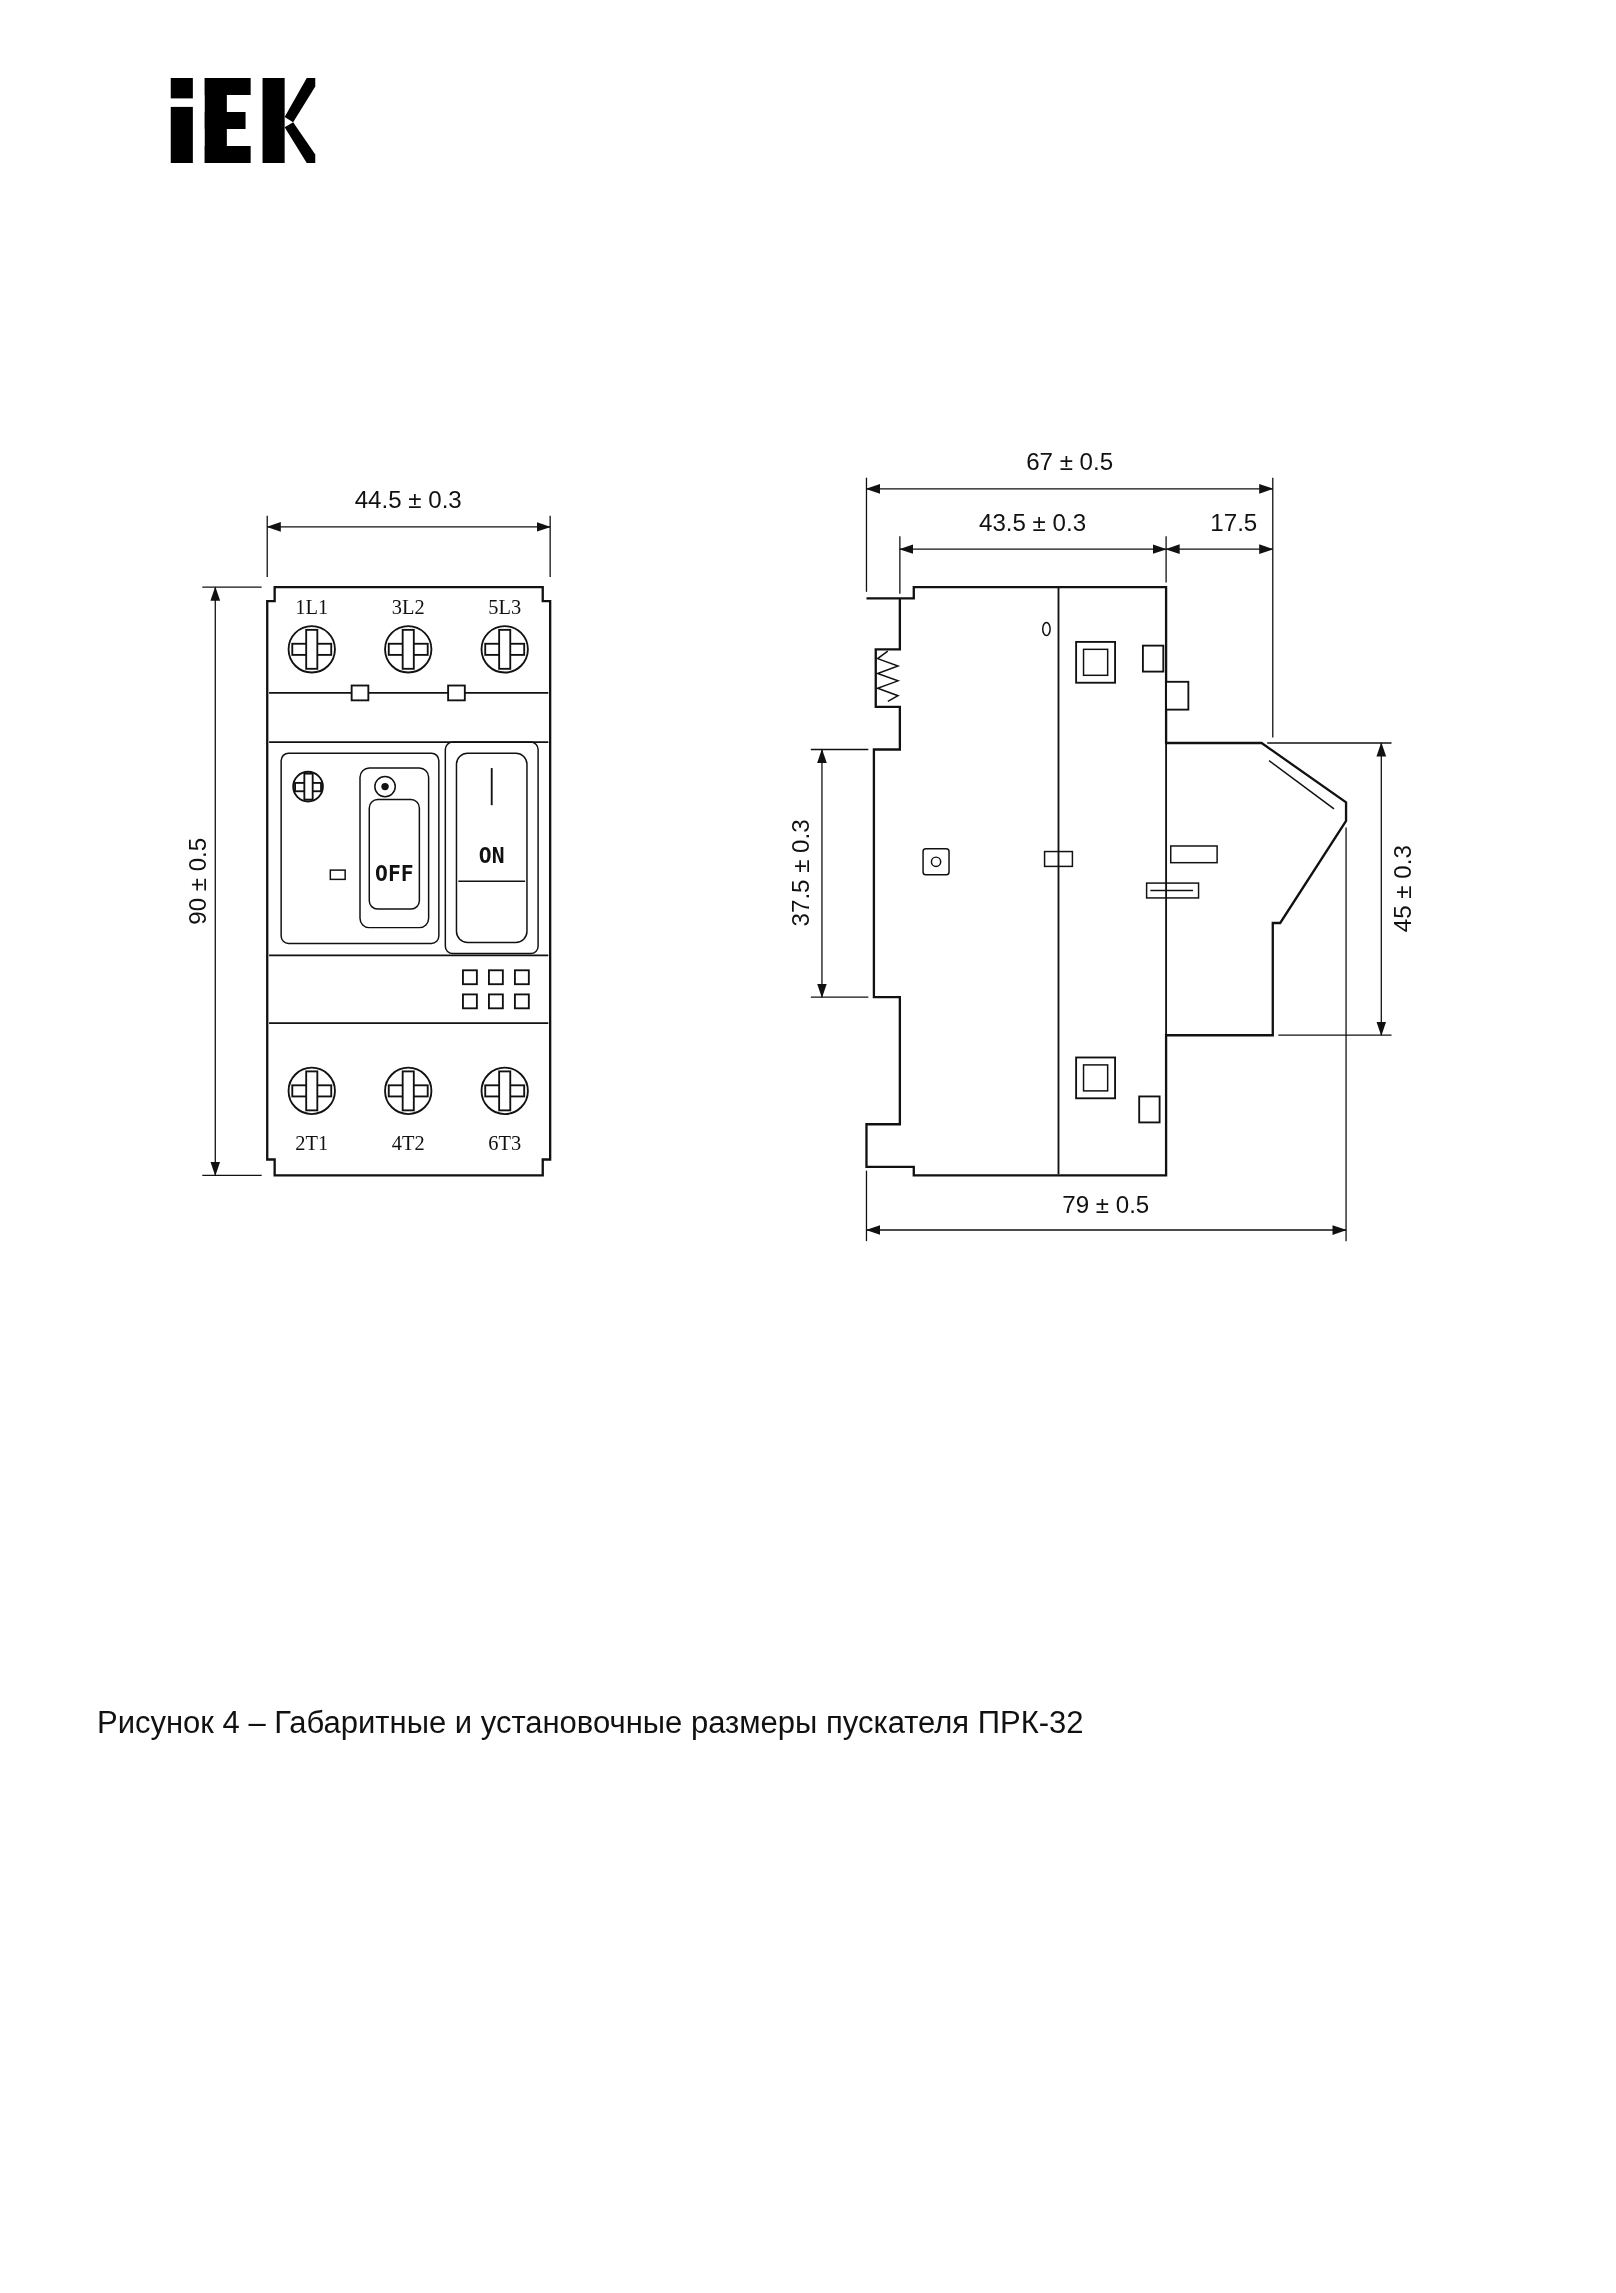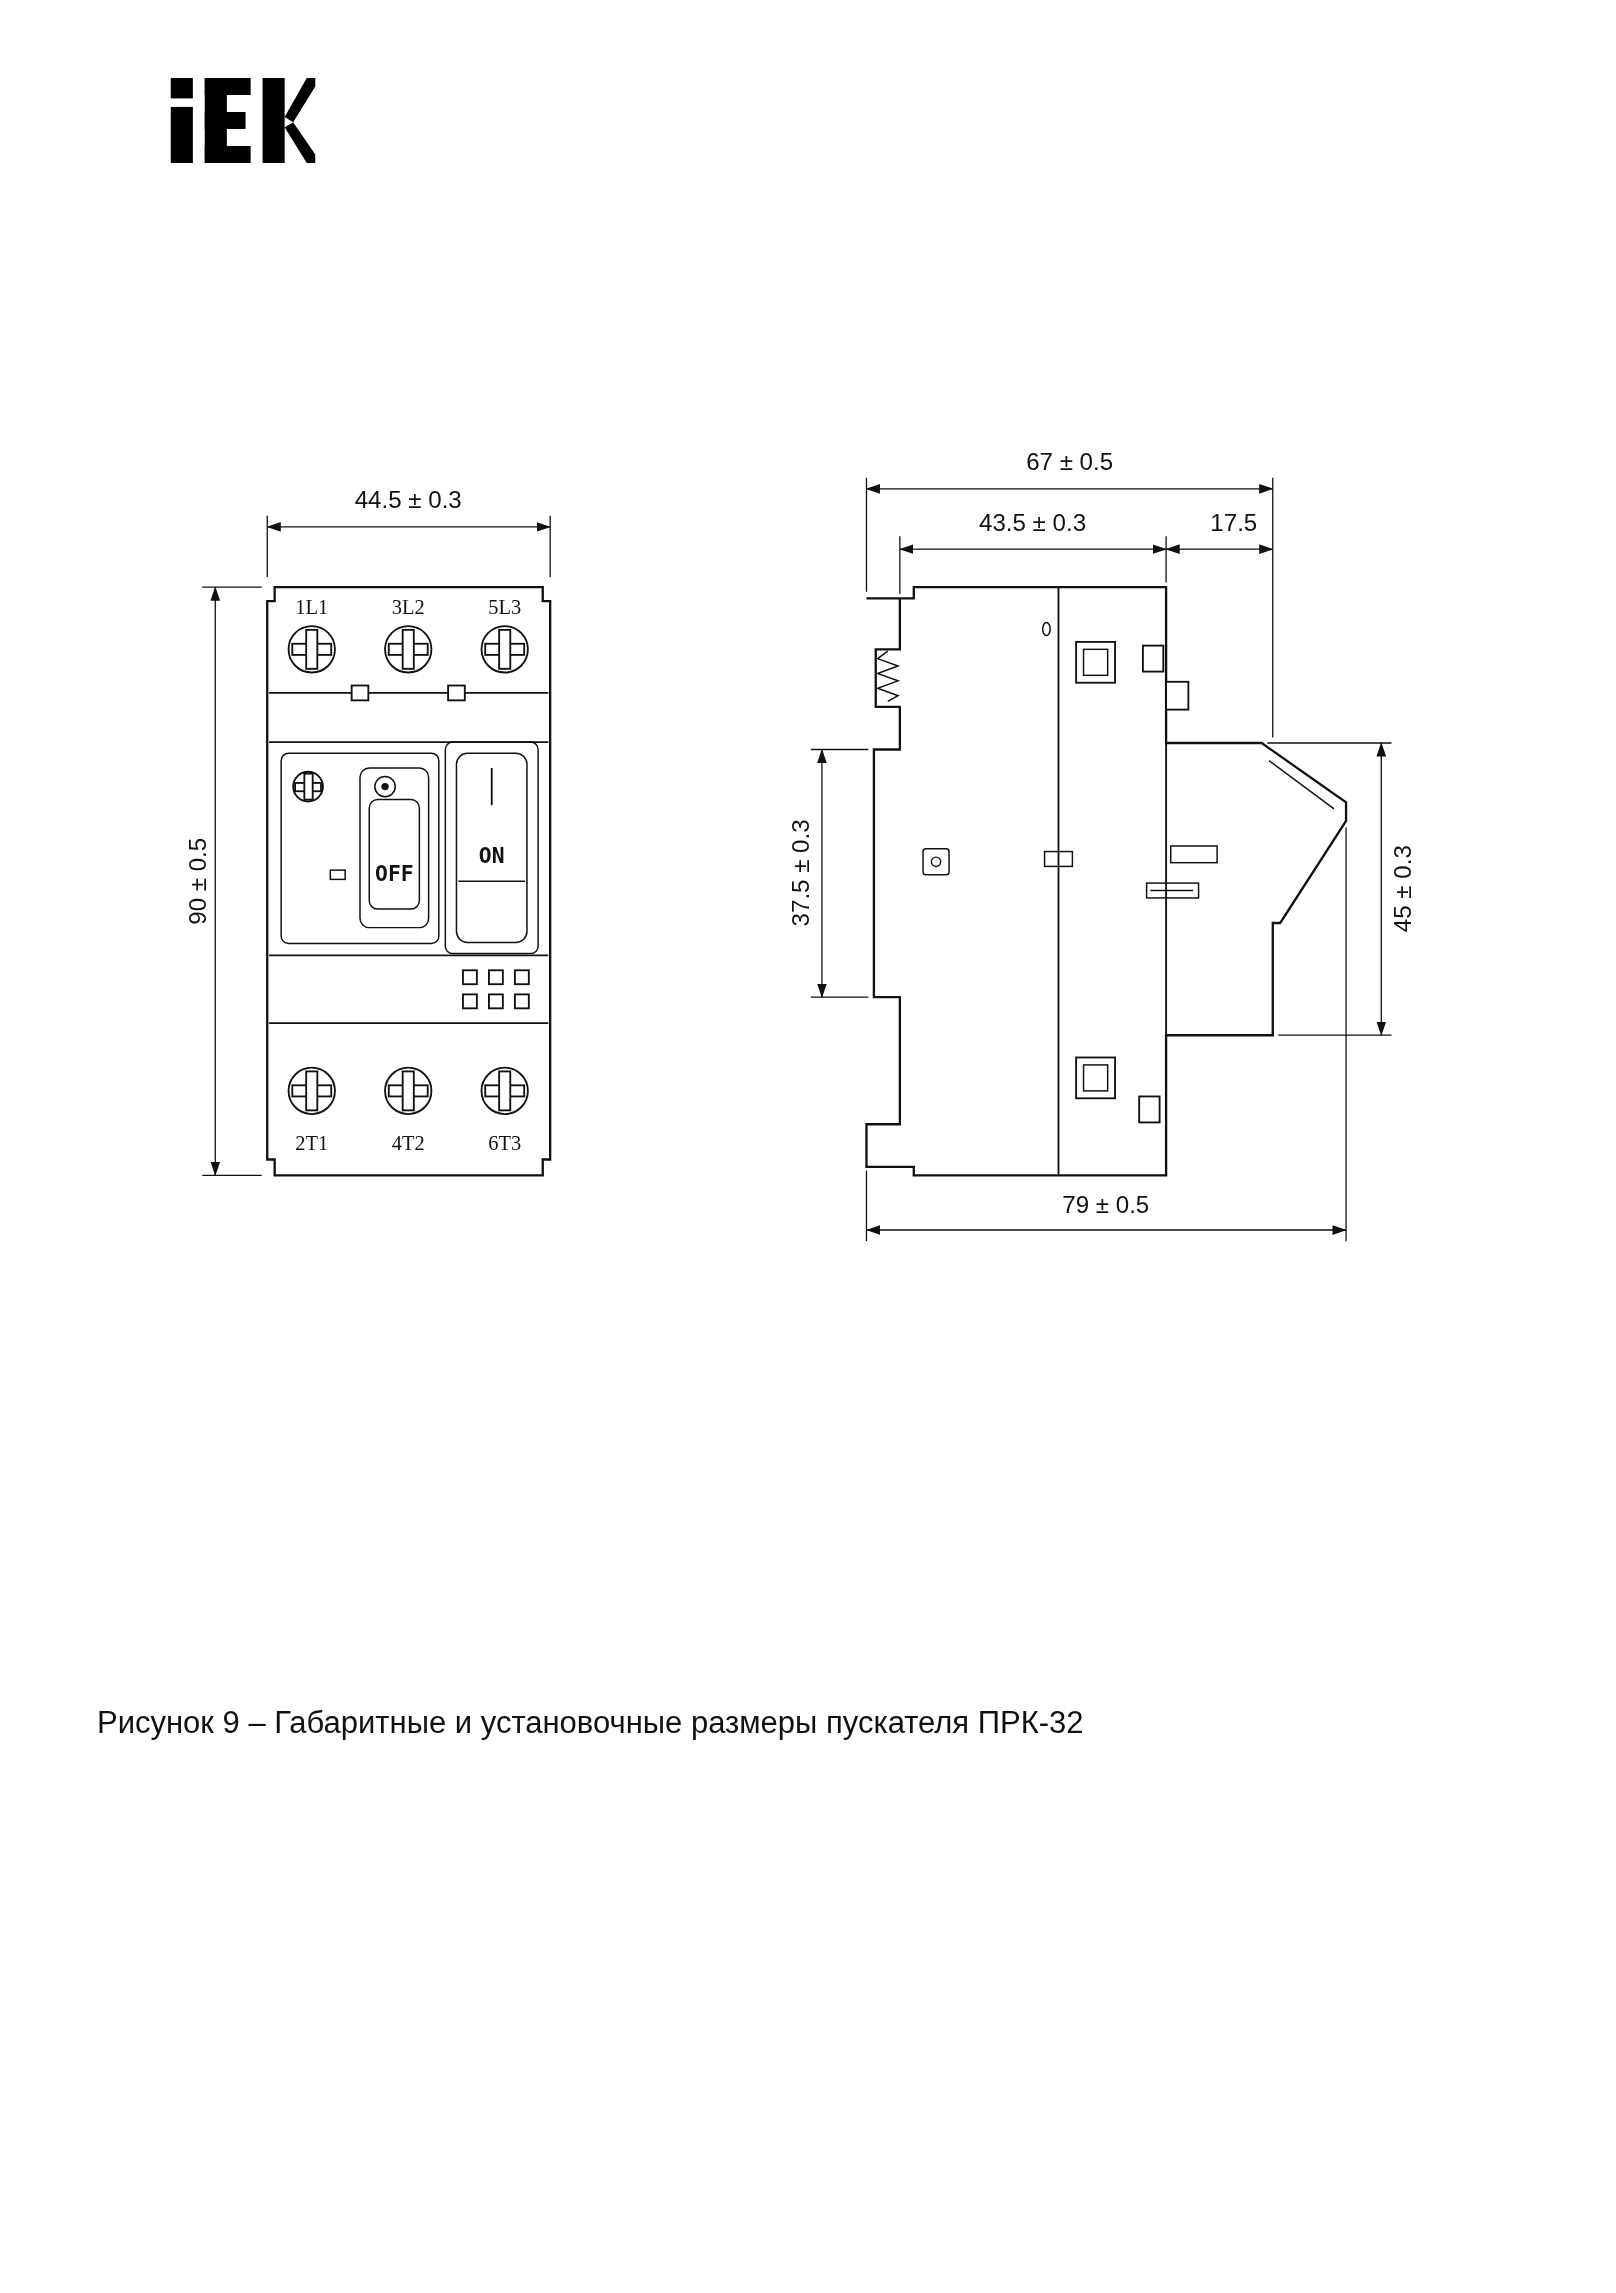--- a/index.html
+++ b/index.html
@@ -210,16 +210,16 @@
 
       <g>
         <line class="ext" x1="934" y1="1262" x2="934" y2="1338"></line>
         <line class="ext" x1="1451" y1="892" x2="1451" y2="1338"></line>
         <line class="dim" x1="934" y1="1326" x2="1451" y2="1326" marker-start="url(#arr)" marker-end="url(#arr)"></line>
         <text class="dim-text" x="1192" y="1308" text-anchor="middle">79 ± 0.5</text>
       </g>
     </g>
   </svg>
 
-  <div class="caption">Рисунок 9 – Габаритные и установочные размеры пускателя ПРК-32</div>
+  <div class="caption">Рисунок 4 – Габаритные и установочные размеры пускателя ПРК-32</div>
 
 </div>
 
 
 </body></html>

